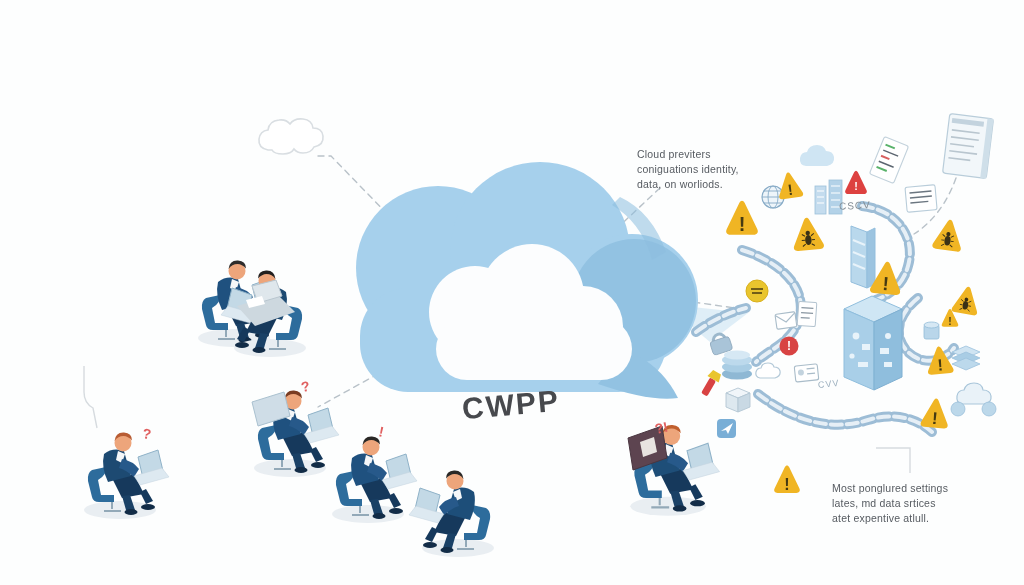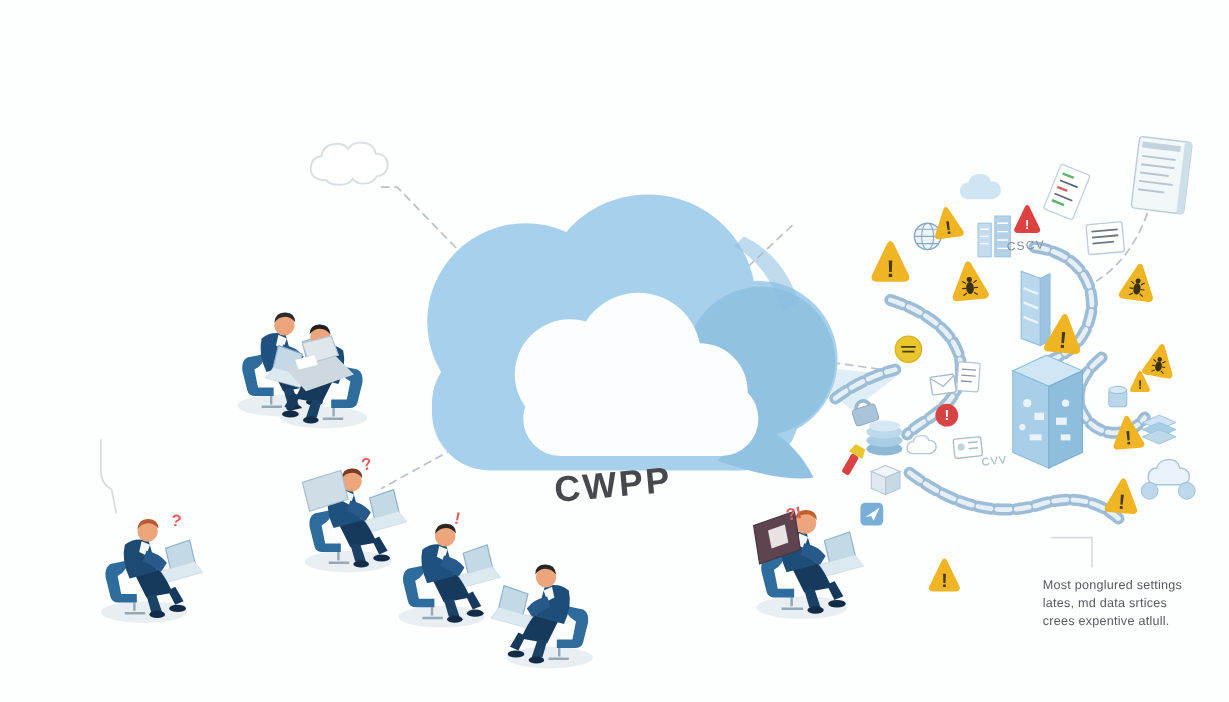--- a/index.html
+++ b/index.html
@@ -273,25 +273,30 @@
   <use href="#warnTriBug" transform="translate(808,236) rotate(-5)"></use>
   <use href="#warnTriBug" transform="translate(948,237) scale(0.95) rotate(8)"></use>
   <use href="#warnTriBug" transform="translate(966,302) scale(0.85) rotate(10)"></use>
   <use href="#warnTriBang" transform="translate(950,319) scale(0.55)"></use>
   <use href="#warnTriBang" transform="translate(940,362) scale(0.85) rotate(-5)"></use>
   <use href="#warnTriBang" transform="translate(935,415) scale(0.9) rotate(5)"></use>
   <use href="#warnTriBang" transform="translate(787,481) scale(0.85)"></use>
   <use href="#alertTriRed" transform="translate(856,184) scale(0.72)"></use>
 </svg>
 
-
-<div class="anno" style="left:869px;top:481px;width:135px">
+<div class="anno" style="left:637px;top:147px;width:120px">
+  <div>Cloud previters</div>
+  <div>coniguations identity,</div>
+  <div>data, on worliods.</div>
+</div>
+
+<div class="anno" style="left:832px;top:481px;width:135px">
   <div>Most ponglured settings</div>
   <div>lates, md data srtices</div>
-  <div>crees expentive atlull.</div>
+  <div>atet expentive atlull.</div>
 </div>
 
 <div class="cwpp">CWPP</div>
 
 <div class="microlabel" style="left:839px;top:200px;transform:rotate(-3deg)">CSCV</div>
 
 <div class="cvv">CVV</div>
 
 </div>
 

